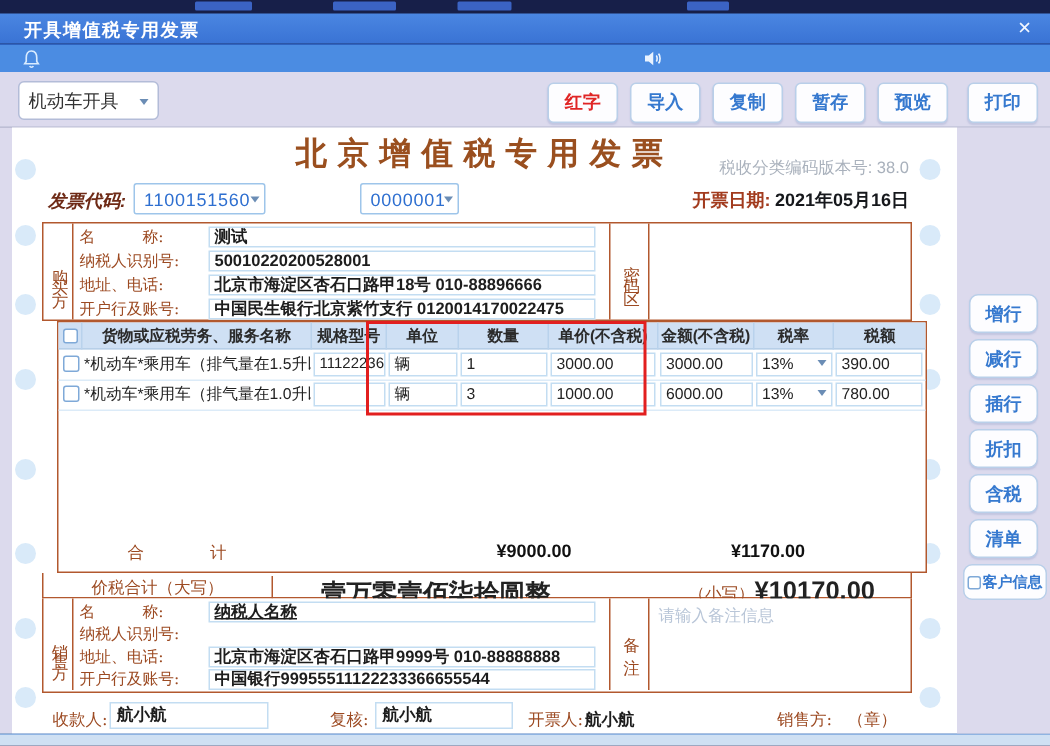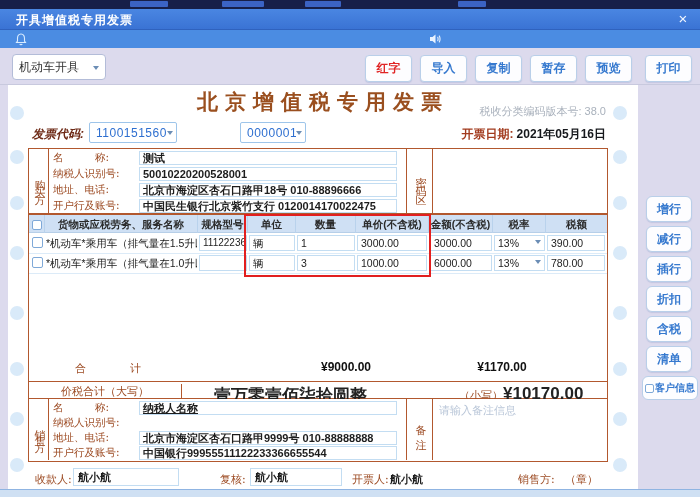--- a/index.html
+++ b/index.html
@@ -193,21 +193,21 @@
     <div class="abs party-row" style="left:20px;top:49px;width:357px;height:15px;">
       <span class="p-label" style="margin-left:4px;width:86px;">开户行及账号:</span>
       <span class="p-input" style="width:258px;">中国民生银行北京紫竹支行 0120014170022475</span>
     </div>
     <div class="abs vcell" style="left:377px;top:0;width:27px;height:64px;border-left:1px solid #b2582e;">
       <span class="vlabel" style="letter-spacing:9px;">密码区</span>
     </div>
     <div class="abs" style="left:404px;top:0;width:174px;height:64px;"></div>
   </div>
 
-  <div class="abs brownbox" style="left:28px;top:214px;width:580px;height:168px;">
+  <div class="abs brownbox" style="left:38px;top:214px;width:580px;height:168px;">
     <div class="abs items-header">
       <div class="abs" style="left:0;top:0;width:16px;height:18px;border-right:1px solid #b9d2ec;text-align:center;line-height:17px;">
         <span class="cb" style="width:10px;height:10px;vertical-align:middle;"></span>
       </div>
       <div class="abs hcell" style="left:16px;width:153px;">货物或应税劳务、服务名称</div>
       <div class="abs hcell" style="left:169px;width:50px;">规格型号</div>
       <div class="abs hcell" style="left:219px;width:48px;">单位</div>
       <div class="abs hcell" style="left:267px;width:60px;">数量</div>
       <div class="abs hcell" style="left:327px;width:73px;">单价(不含税)</div>
       <div class="abs hcell" style="left:400px;width:64px;">金额(不含税)</div>

